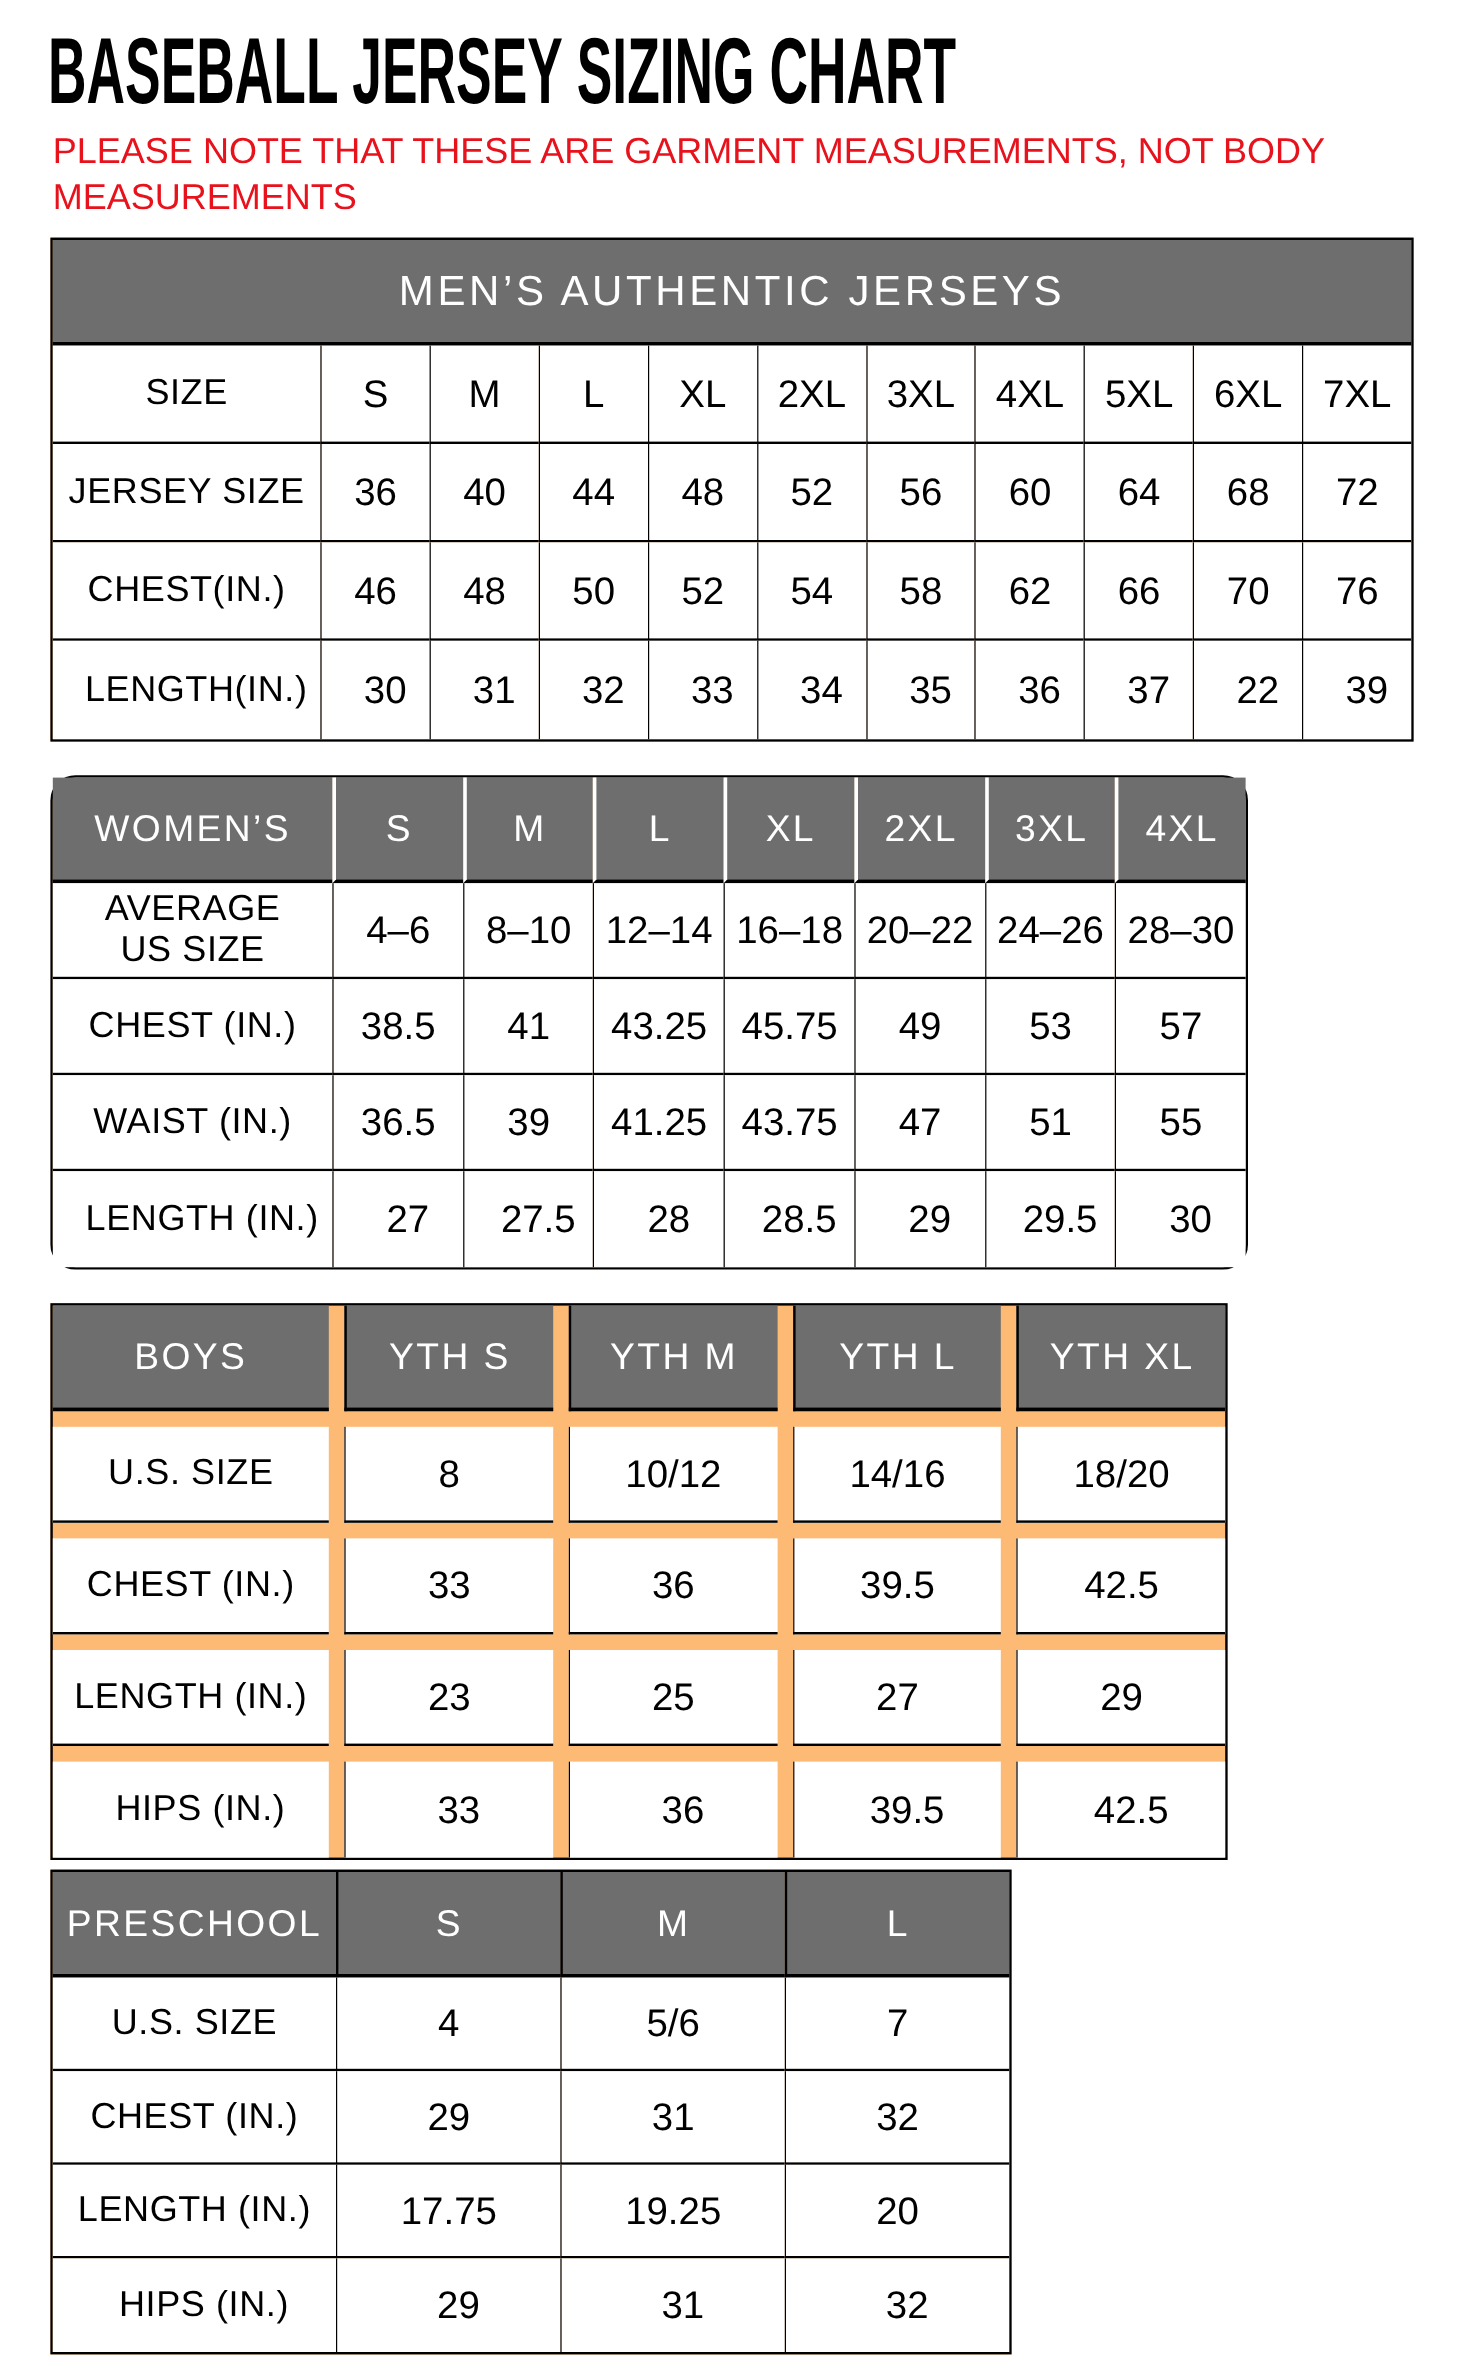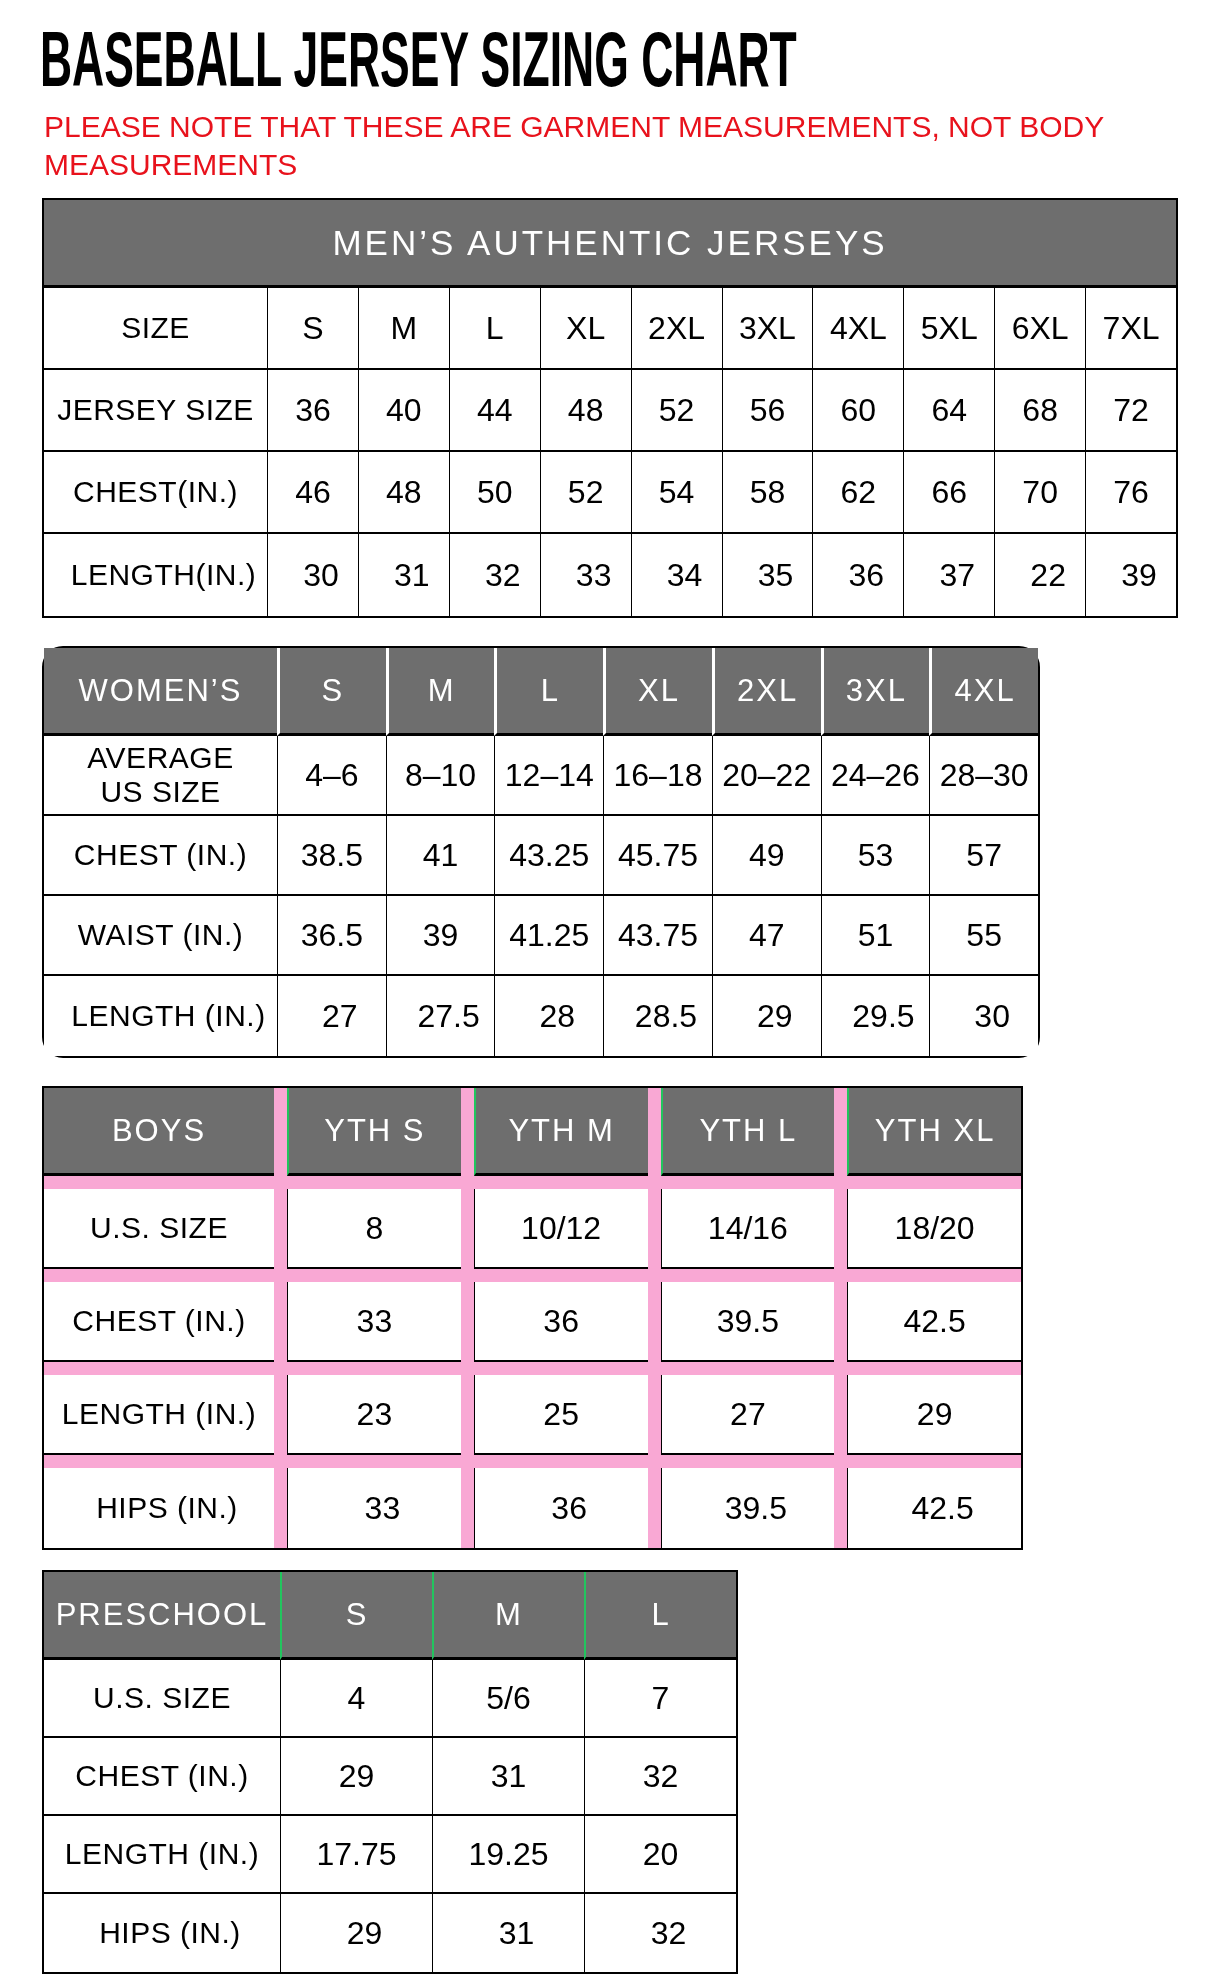--- a/index.html
+++ b/index.html
@@ -13,34 +13,34 @@
     font-size:78px; font-weight:bold; line-height:1;
     white-space:nowrap;
     transform:scaleX(0.57); transform-origin:left center;
   }
   .note {
     margin:10px 0 0 44px; width:1115px;
     font-size:30px; line-height:38px;
     color:var(--red,#e8121c);
   }
   .stable {
-    display:grid; border:2px solid #000; margin-left:42px; background:#f9a8d4;
+    display:grid; border:2px solid #000; margin-left:42px; background:#fdba74;
   }
   .stable.mens      { width:1136px; grid-template-columns:223px repeat(10,1fr); margin-top:14px; }
   .stable.womens    { width:998px;  grid-template-columns:233px repeat(7,1fr);  margin-top:28px;border-radius:21px; }
   .stable.boys      { width:981px;  grid-template-columns:230px repeat(4,1fr);  margin-top:28px;gap:13px; }
-  .stable.preschool { width:696px;  grid-template-columns:236px repeat(3,1fr);  margin-top:20px; }
+  .stable.preschool { width:801px;  grid-template-columns:236px repeat(3,1fr);  margin-top:8px; }
   .cell { display:flex; align-items:center; justify-content:center; text-align:center; }
   .hcell {
     height:88px; background:var(--gray,#6e6e6e); color:#fff;
     font-size:31px; letter-spacing:2px; border-bottom:3px solid #000;
   }
   .hcell.merged { grid-column:1 / -1; font-size:35px; letter-spacing:3px; }
   .womens .hcell.sep { border-left:3px solid #fff; }
-  .boys .hcell.sep, .preschool .hcell.sep { border-left:2px solid #22c55e;text-align:right; }
+  .boys .hcell.sep, .preschool .hcell.sep { border-left:2px solid #000000;text-align:right; }
   .dcell { height:80px; font-size:32px; border-bottom:2px solid #000; background:#fff; }
   .mens .dcell { height:82px; }
   .preschool .dcell { height:78px; }
   .dcell.c0 { font-size:30px; white-space:pre-line; line-height:1.12; letter-spacing:0.5px; }
   .dcell:not(.c0) { border-left:1.5px solid #000; }
   .dcell.lastrow { border-bottom:none;padding-left:16px; }
   .footer {
     margin:14px 0 0 36px; font-size:30px; letter-spacing:0.5px;
     color:var(--red,#e8121c); white-space:nowrap;
   }

